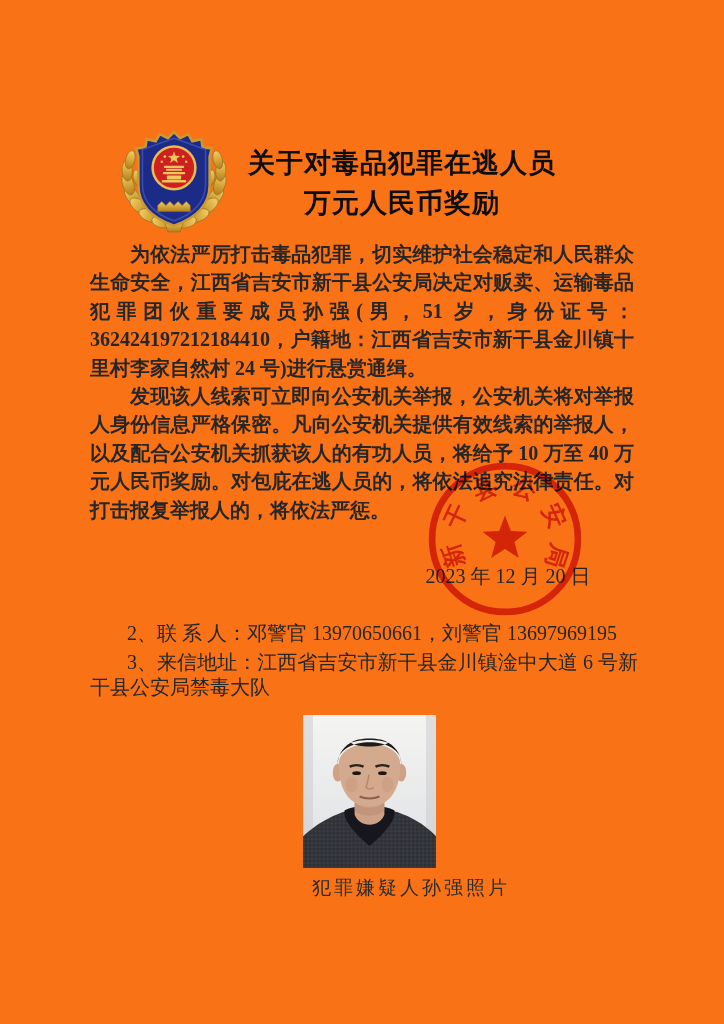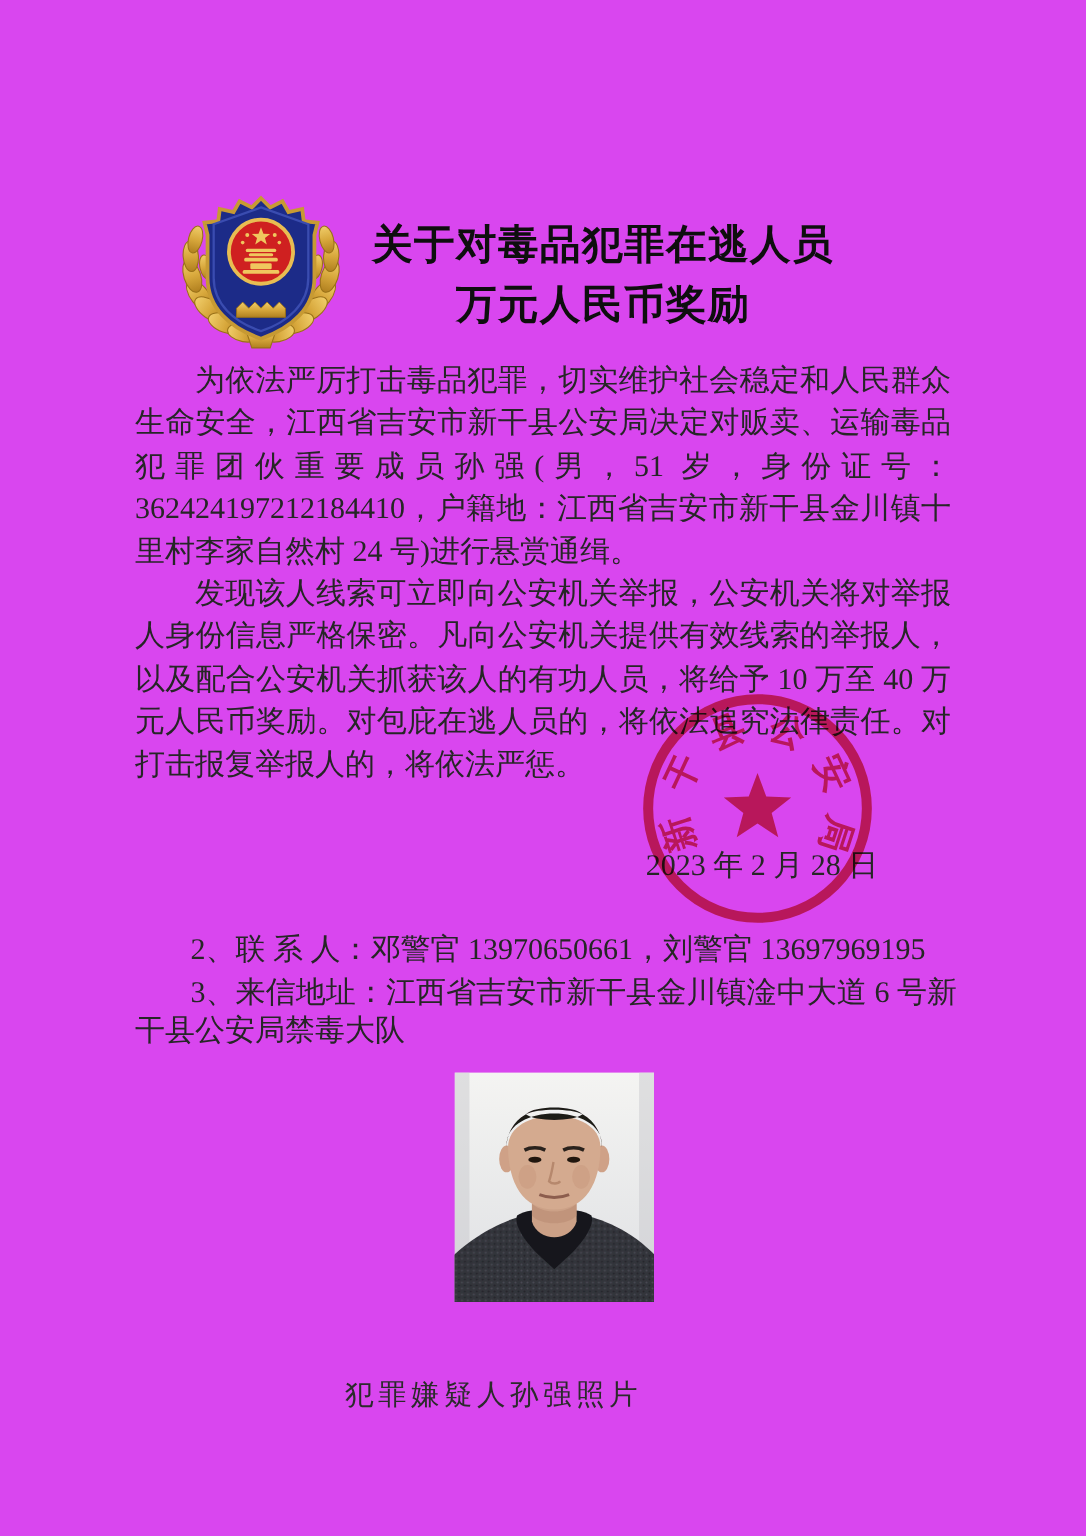--- a/index.html
+++ b/index.html
@@ -1,33 +1,33 @@
 <!DOCTYPE html>
 <html><head>
 <meta charset="utf-8">
 <style>
   html,body{margin:0;padding:0;background:#ffffff;}
   .page{
     position:relative;
     width:724px;height:1024px;
     margin:0 auto;
-    background:#d946ef;
+    background:#f97316;
     overflow:hidden;
     font-family:"Liberation Serif","DejaVu Serif",serif;
     color:#262626;
   }
   .emblem{position:absolute;left:117px;top:122px;width:114px;height:114px;}
   .title-block{
     position:absolute;left:232px;top:143px;width:340px;
     text-align:center;font-weight:bold;color:#0e0e0e;
     font-size:27px;line-height:40px;letter-spacing:1px;
   }
   .body-text{
     position:absolute;left:90px;top:240px;width:544px;
-    font-size:20px;line-height:28.4px;text-align:justify;
+    font-size:20px;line-height:28.4px;text-align:justify;font-weight:bold;
   }
   .body-text p{margin:0;text-indent:2em;}
   .sig-agency{
     position:absolute;left:388px;top:534px;width:240px;
     text-align:center;font-size:20px;
   }
   .sig-date{
     position:absolute;left:388px;top:563px;width:240px;
     text-align:center;font-size:20px;
   }
@@ -42,22 +42,22 @@
   .contacts{
     position:absolute;left:90px;top:621px;width:548px;
     font-size:20px;line-height:25.5px;text-align:justify;
   }
   .contacts p{margin:0 0 3px 0;text-indent:1.85em;}
   .photo{
     position:absolute;left:303px;top:714px;width:133px;height:155px;
     filter:blur(0.3px) saturate(0.92);
   }
   .photo-caption{
-    position:absolute;left:230px;top:917px;width:280px;
-    text-align:left;font-size:19px;letter-spacing:3px;color:#2b2b2b;
+    position:absolute;left:230px;top:875px;width:280px;
+    text-align:right;font-size:19px;letter-spacing:3px;color:#2b2b2b;
   }
 </style>
 </head>
 <body>
 
 <div class="page">
 
   <svg class="emblem" viewBox="0 0 112 112" aria-hidden="true">
     <defs>
       <linearGradient id="goldg" x1="0" y1="0" x2="0" y2="1">
@@ -116,21 +116,21 @@
   <div class="title-block">
     <div>关于对毒品犯罪在逃人员</div>
     <div>万元人民币奖励</div>
   </div>
 
   <div class="body-text">
     <p>为依法严厉打击毒品犯罪，切实维护社会稳定和人民群众生命安全，江西省吉安市新干县公安局决定对贩卖、运输毒品犯罪团伙重要成员孙强(男，51 岁，身份证号：362424197212184410，户籍地：江西省吉安市新干县金川镇十里村李家自然村 24 号)进行悬赏通缉。</p>
     <p>发现该人线索可立即向公安机关举报，公安机关将对举报人身份信息严格保密。凡向公安机关提供有效线索的举报人，以及配合公安机关抓获该人的有功人员，将给予 10 万至 40 万元人民币奖励。对包庇在逃人员的，将依法追究法律责任。对打击报复举报人的，将依法严惩。</p>
   </div>
 
-  <div class="sig-date">2023 年 2 月 28 日</div>
+  <div class="sig-date">2023 年 12 月 20 日</div>
 
   <svg class="seal" viewBox="0 0 150 150" aria-hidden="true">
     <g fill="#d4394a" stroke="none" opacity="0.95">
       <circle cx="75" cy="75" r="71" fill="none" stroke="#d4394a" stroke-width="6.5"></circle>
       <polygon points="75,52 80.7,67.15 96.9,67.9 84.2,78 88.5,93.6 75,84.7 61.5,93.6 65.8,78 53.1,67.9 69.3,67.15"></polygon>
       <text x="24.6" y="91.4" font-size="23" text-anchor="middle" dominant-baseline="central" transform="rotate(-108 24.6 91.4)">新</text>
       <text x="27.1" y="52.4" font-size="23" text-anchor="middle" dominant-baseline="central" transform="rotate(-64.8 27.1 52.4)">干</text>
       <text x="55.5" y="25.7" font-size="23" text-anchor="middle" dominant-baseline="central" transform="rotate(-21.6 55.5 25.7)">县</text>
       <text x="94.5" y="25.7" font-size="23" text-anchor="middle" dominant-baseline="central" transform="rotate(21.6 94.5 25.7)">公</text>
       <text x="122.9" y="52.4" font-size="23" text-anchor="middle" dominant-baseline="central" transform="rotate(64.8 122.9 52.4)">安</text>

